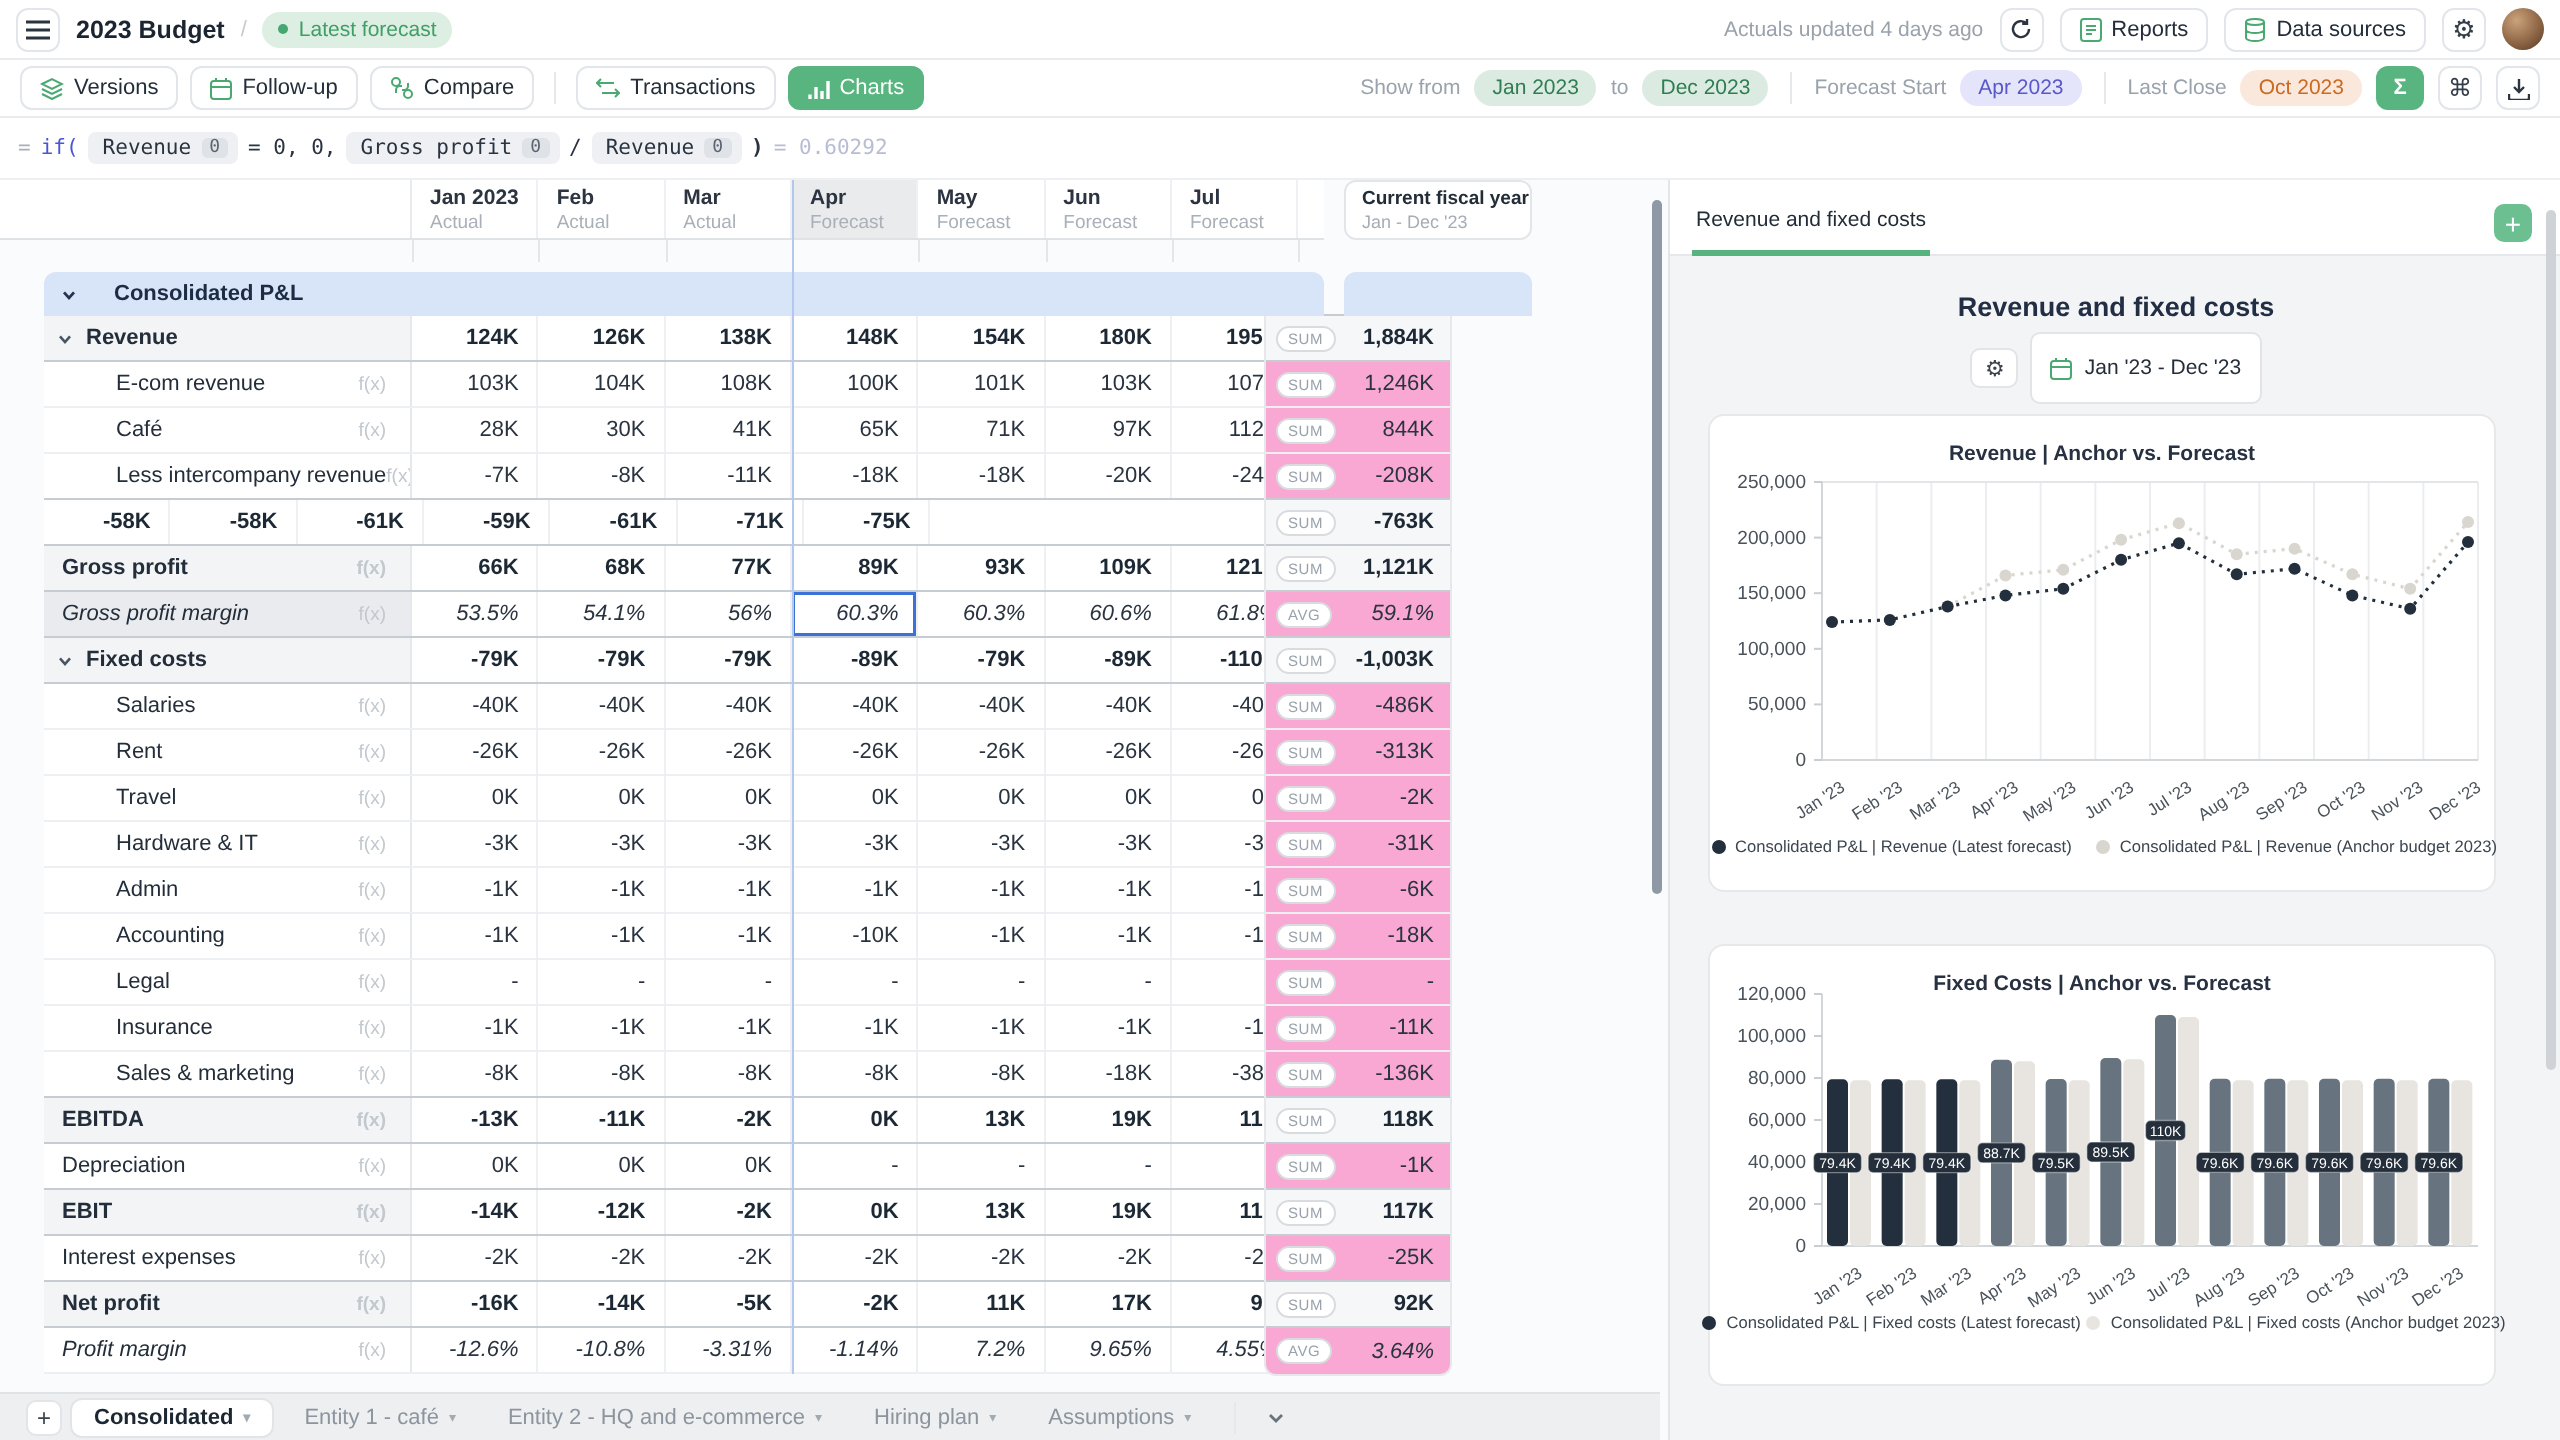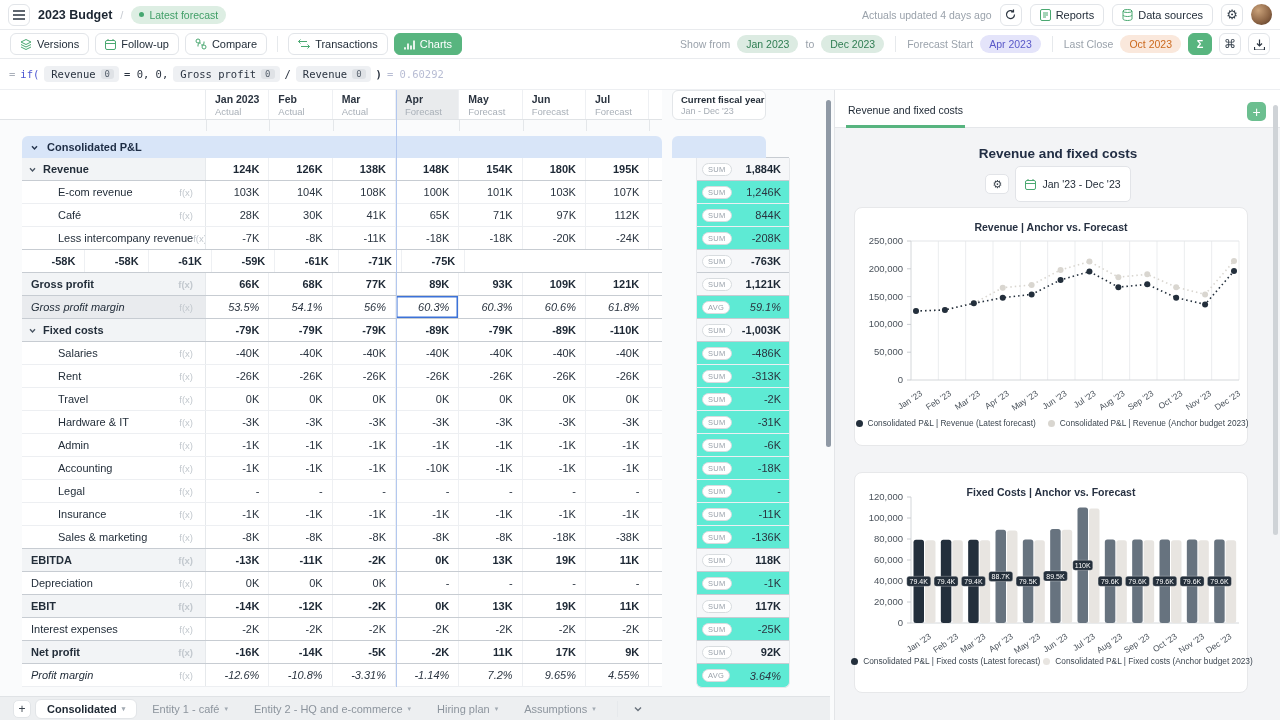--- a/index.html
+++ b/index.html
@@ -33,40 +33,40 @@
 .gh-cell{width:63.33px;border-right:1px solid #eef0f3;padding:4px 0 0 9px;overflow:hidden}
 .gh-cell .m{display:block;font-size:10.5px;font-weight:700;color:#2b3440;line-height:11px;white-space:nowrap}
 .gh-cell .s{display:block;font-size:9.5px;color:#a9b0b8;line-height:11px;margin-top:1px;white-space:nowrap}
 .gh-cell.selcol{background:#e9ebed}
 .gh-part{flex:1}
 #summary-header{position:absolute;left:672px;top:0px;width:94px;height:30px;background:#fff;border:1px solid #e3e6e9;border-radius:6px;padding:3px 0 0 8px;overflow:hidden}
 #summary-header .m{display:block;font-size:9.5px;font-weight:700;color:#232d38;line-height:11px;white-space:nowrap}
 #summary-header .s{display:block;font-size:9px;color:#a6adb5;line-height:11px;margin-top:1px;white-space:nowrap}
 .stub{position:absolute;top:30px;height:11px;width:1px;background:#e4e7ea}
 #forecast-line{position:absolute;left:396px;top:0;width:1px;height:597px;background:#b3c8ef;z-index:6}
-#group-row{position:absolute;left:22px;top:46px;width:640px;height:22px;background:#d8e5f8;border-radius:6px 6px 0 0;display:flex;align-items:center;padding-left:8px;gap:8px;font-size:11px;font-weight:700;color:#1d2c44;z-index:2}
+#group-row{position:absolute;left:22px;top:46px;width:640px;height:22px;background:#d8e5f8;border-radius:6px 6px 0 0;display:flex;align-items:center;padding-left:8px;gap:18px;font-size:11px;font-weight:700;color:#1d2c44;z-index:2}
 #group-sum{position:absolute;left:672px;top:46px;width:94px;height:22px;background:#d8e5f8;border-radius:6px 6px 0 0;z-index:2}
 #rows{position:absolute;left:22px;top:68px;width:640px;z-index:1}
 .row{display:flex;height:23px;background:#fff;border-bottom:1px solid #edeff2;position:relative}
 .row.section{border-bottom:1px solid #c7ccd2;box-shadow:0 -1px 0 #c7ccd2}
 .cell-label{width:184px;display:flex;align-items:center;border-right:1px solid #e6e9ec;font-size:11px;color:#232e3a;white-space:nowrap;overflow:hidden}
 .row.section .cell-label{background:#f2f4f6;font-weight:700}
 .row.selrow .cell-label{background:#e9ebee}
 .row.italic .cell-label{font-style:italic}
 .lvl0{padding-left:9px}
 .lvl1{padding-left:6px}
 .lvl1 .chev{margin-right:6px}
 .lvl2{padding-left:36px}
 .fx{margin-left:auto;padding-right:12px;color:#c2c8ce;font-size:9.5px;font-style:normal}
 .cell{width:63.33px;border-right:1px solid #eef0f3;text-align:right;padding-right:9px;font-size:11px;line-height:22px;color:#2a3440}
 .row.section .cell{font-weight:700;color:#1d2835}
 .row.italic .cell{font-style:italic}
 .cell.sel{box-shadow:inset 0 0 0 1.5px #3c72d8;z-index:3}
 .cell-part{flex:1}
-#summary-rows{position:absolute;left:696px;top:68px;width:94px;background:#5eead4;border-left:1px solid #e6e8eb;border-right:1px solid #e6e8eb;border-bottom:1px solid #e6e8eb;border-radius:0 0 6px 6px;z-index:1}
+#summary-rows{position:absolute;left:632px;top:68px;width:94px;background:#f9a8d4;border-left:1px solid #e6e8eb;border-right:1px solid #e6e8eb;border-bottom:1px solid #e6e8eb;border-radius:0 0 6px 6px;z-index:1}
 .srow{height:23px;display:flex;align-items:center;padding:0 8px 0 5px;border-bottom:1px solid #edeff2;font-size:11px}
 .srow:last-child{border-bottom:none}
 .srow.section{background:#f6f7f9;border-bottom:1px solid #c7ccd2;box-shadow:0 -1px 0 #c7ccd2}
 .pill{font-size:7.5px;border:1px solid #d8dcdf;border-radius:8px;padding:1px 5px;color:#9aa2ab;background:#fff;letter-spacing:.3px}
 .sval{margin-left:auto;color:#2a3440}
 .srow.section .sval{font-weight:700;color:#1d2835}
 .srow.italic .sval{font-style:italic}
 #main-scrollbar{position:absolute;left:826px;top:10px;width:5px;height:347px;background:#8f99a5;border-radius:3px}
 #tabbar{position:absolute;left:0;top:606px;width:830px;height:24px;background:#edeff1;border-top:1px solid #e0e3e6;display:flex;align-items:center;padding-left:13px;gap:4px}
 .tab-add{width:18px;height:18px;background:#fff;border:1px solid #e2e5e8;border-radius:5px;display:flex;align-items:center;justify-content:center;font-size:12px;color:#3a434d}

